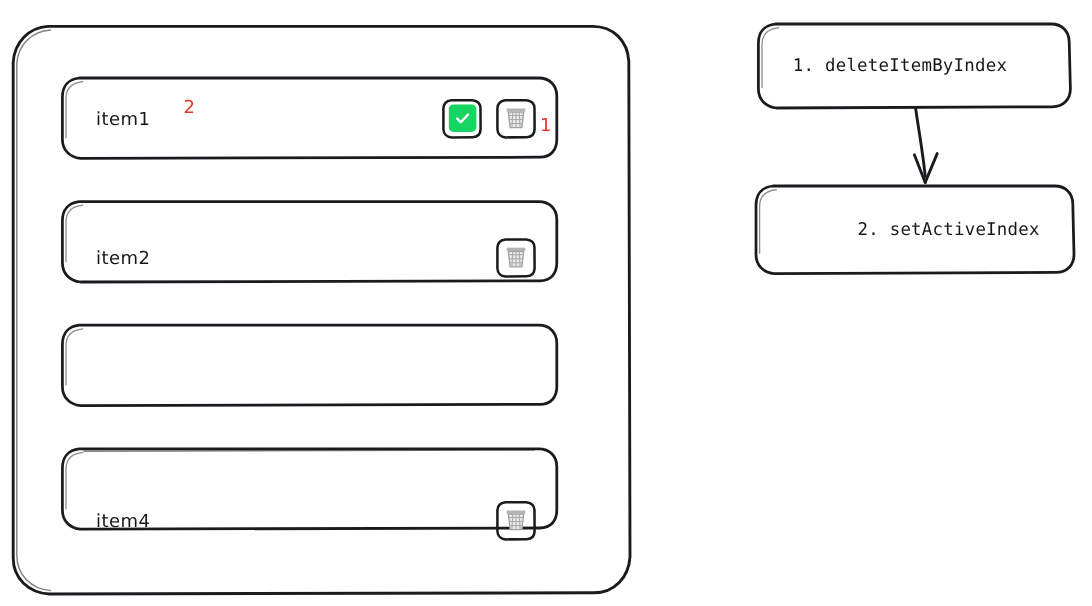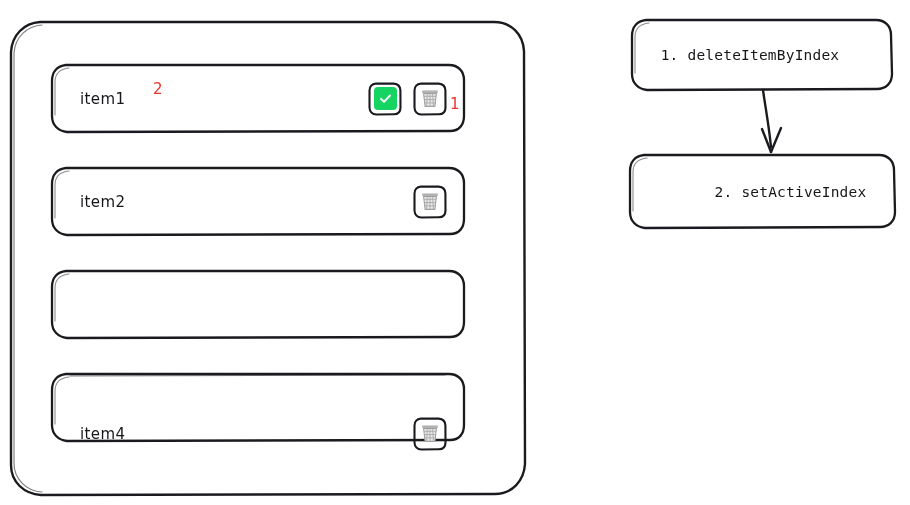--- a/index.html
+++ b/index.html
@@ -51,21 +51,21 @@
   }
 
   
   .list-item {
     position: absolute;
     left: 52px;
     width: 412px;
     height: 67px;
   }
   .row-1 { top: 65px; }
-  .row-2 { top: 168px; text-decoration: underline; }
+  .row-2 { top: 181px; text-decoration: underline; }
   .row-3 { top: 271px; }
   .row-4 { top: 374px; margin-top: 26px; }
 
   .item-label {
     position: absolute;
     left: 28px;
     top: 50%;
     transform: translateY(-50%);
     font-family: "DejaVu Sans", sans-serif;
     font-size: 15px;

